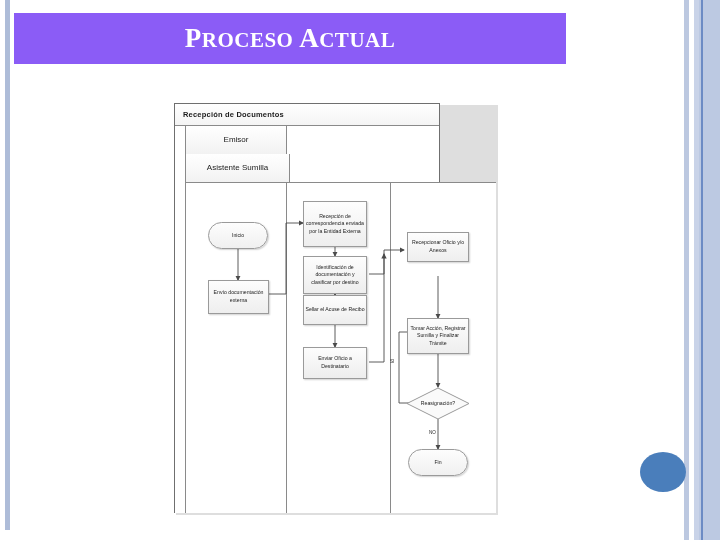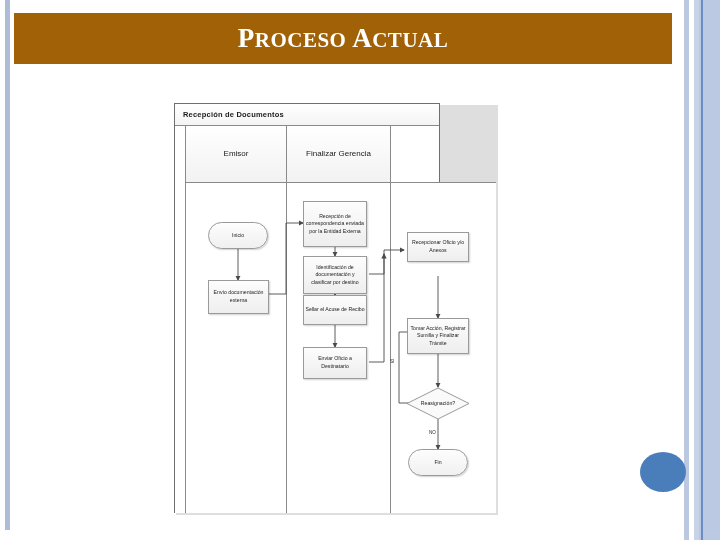--- a/index.html
+++ b/index.html
@@ -35,22 +35,22 @@
   }
   .edge-right-pale {
     position: absolute; left: 694px; top: 0; width: 5px; height: 540px;
     background: #c9d3e8;
   }
 
   
   .title-band {
     position: absolute;
     left: 14px; top: 13px;
-    width: 658px; height: 51px;
-    background: #a16207;
+    width: 552px; height: 51px;
+    background: #8b5cf6;
     display: flex; align-items: center; justify-content: center;
   }
   .title-text {
     color: #ffffff;
     font-family: "Liberation Serif", serif;
     font-weight: bold;
     font-size: 27px;
     letter-spacing: 0.5px;
     white-space: nowrap;
   }
@@ -96,20 +96,21 @@
     width: 11px; height: 387px;
     border-right: 1px solid #8a8a8a;
     background: #ffffff;
   }
 
   .lane-head-row {
     position: absolute; left: 11px; top: 22px;
     width: 310px; height: 57px;
     border-bottom: 1px solid #8a8a8a;
     display: flex;
+    flex-direction: column;
   }
   .lane-head {
     height: 100%;
     background: linear-gradient(#ffffff, #f2f2f2);
     display: flex; align-items: center; justify-content: center;
     text-align: center;
     font-size: 8px; color: #1b1b1b;
     line-height: 1.35;
   }
   .lane-head.l1 { width: 101px; border-right: 1px solid #8a8a8a; }
@@ -201,21 +202,21 @@
       <div class="fc-header-label">Recepción de Documentos</div>
     </div>
 
     <div class="fc-gutter"></div>
 
     <div class="lane-head-row">
       <div class="lane-head l1">
         <span>Emisor</span>
       </div>
       <div class="lane-head l2">
-        <span>Finalizar Gerencia</span>
+        <span>Asistente Sumilla</span>
       </div>
     </div>
 
     <div class="lane-body-row">
       <div class="lane-body l1"></div>
       <div class="lane-body l2"></div>
       <div class="lane-body l3"></div>
     </div>
 
     <div class="fc-canvas">

